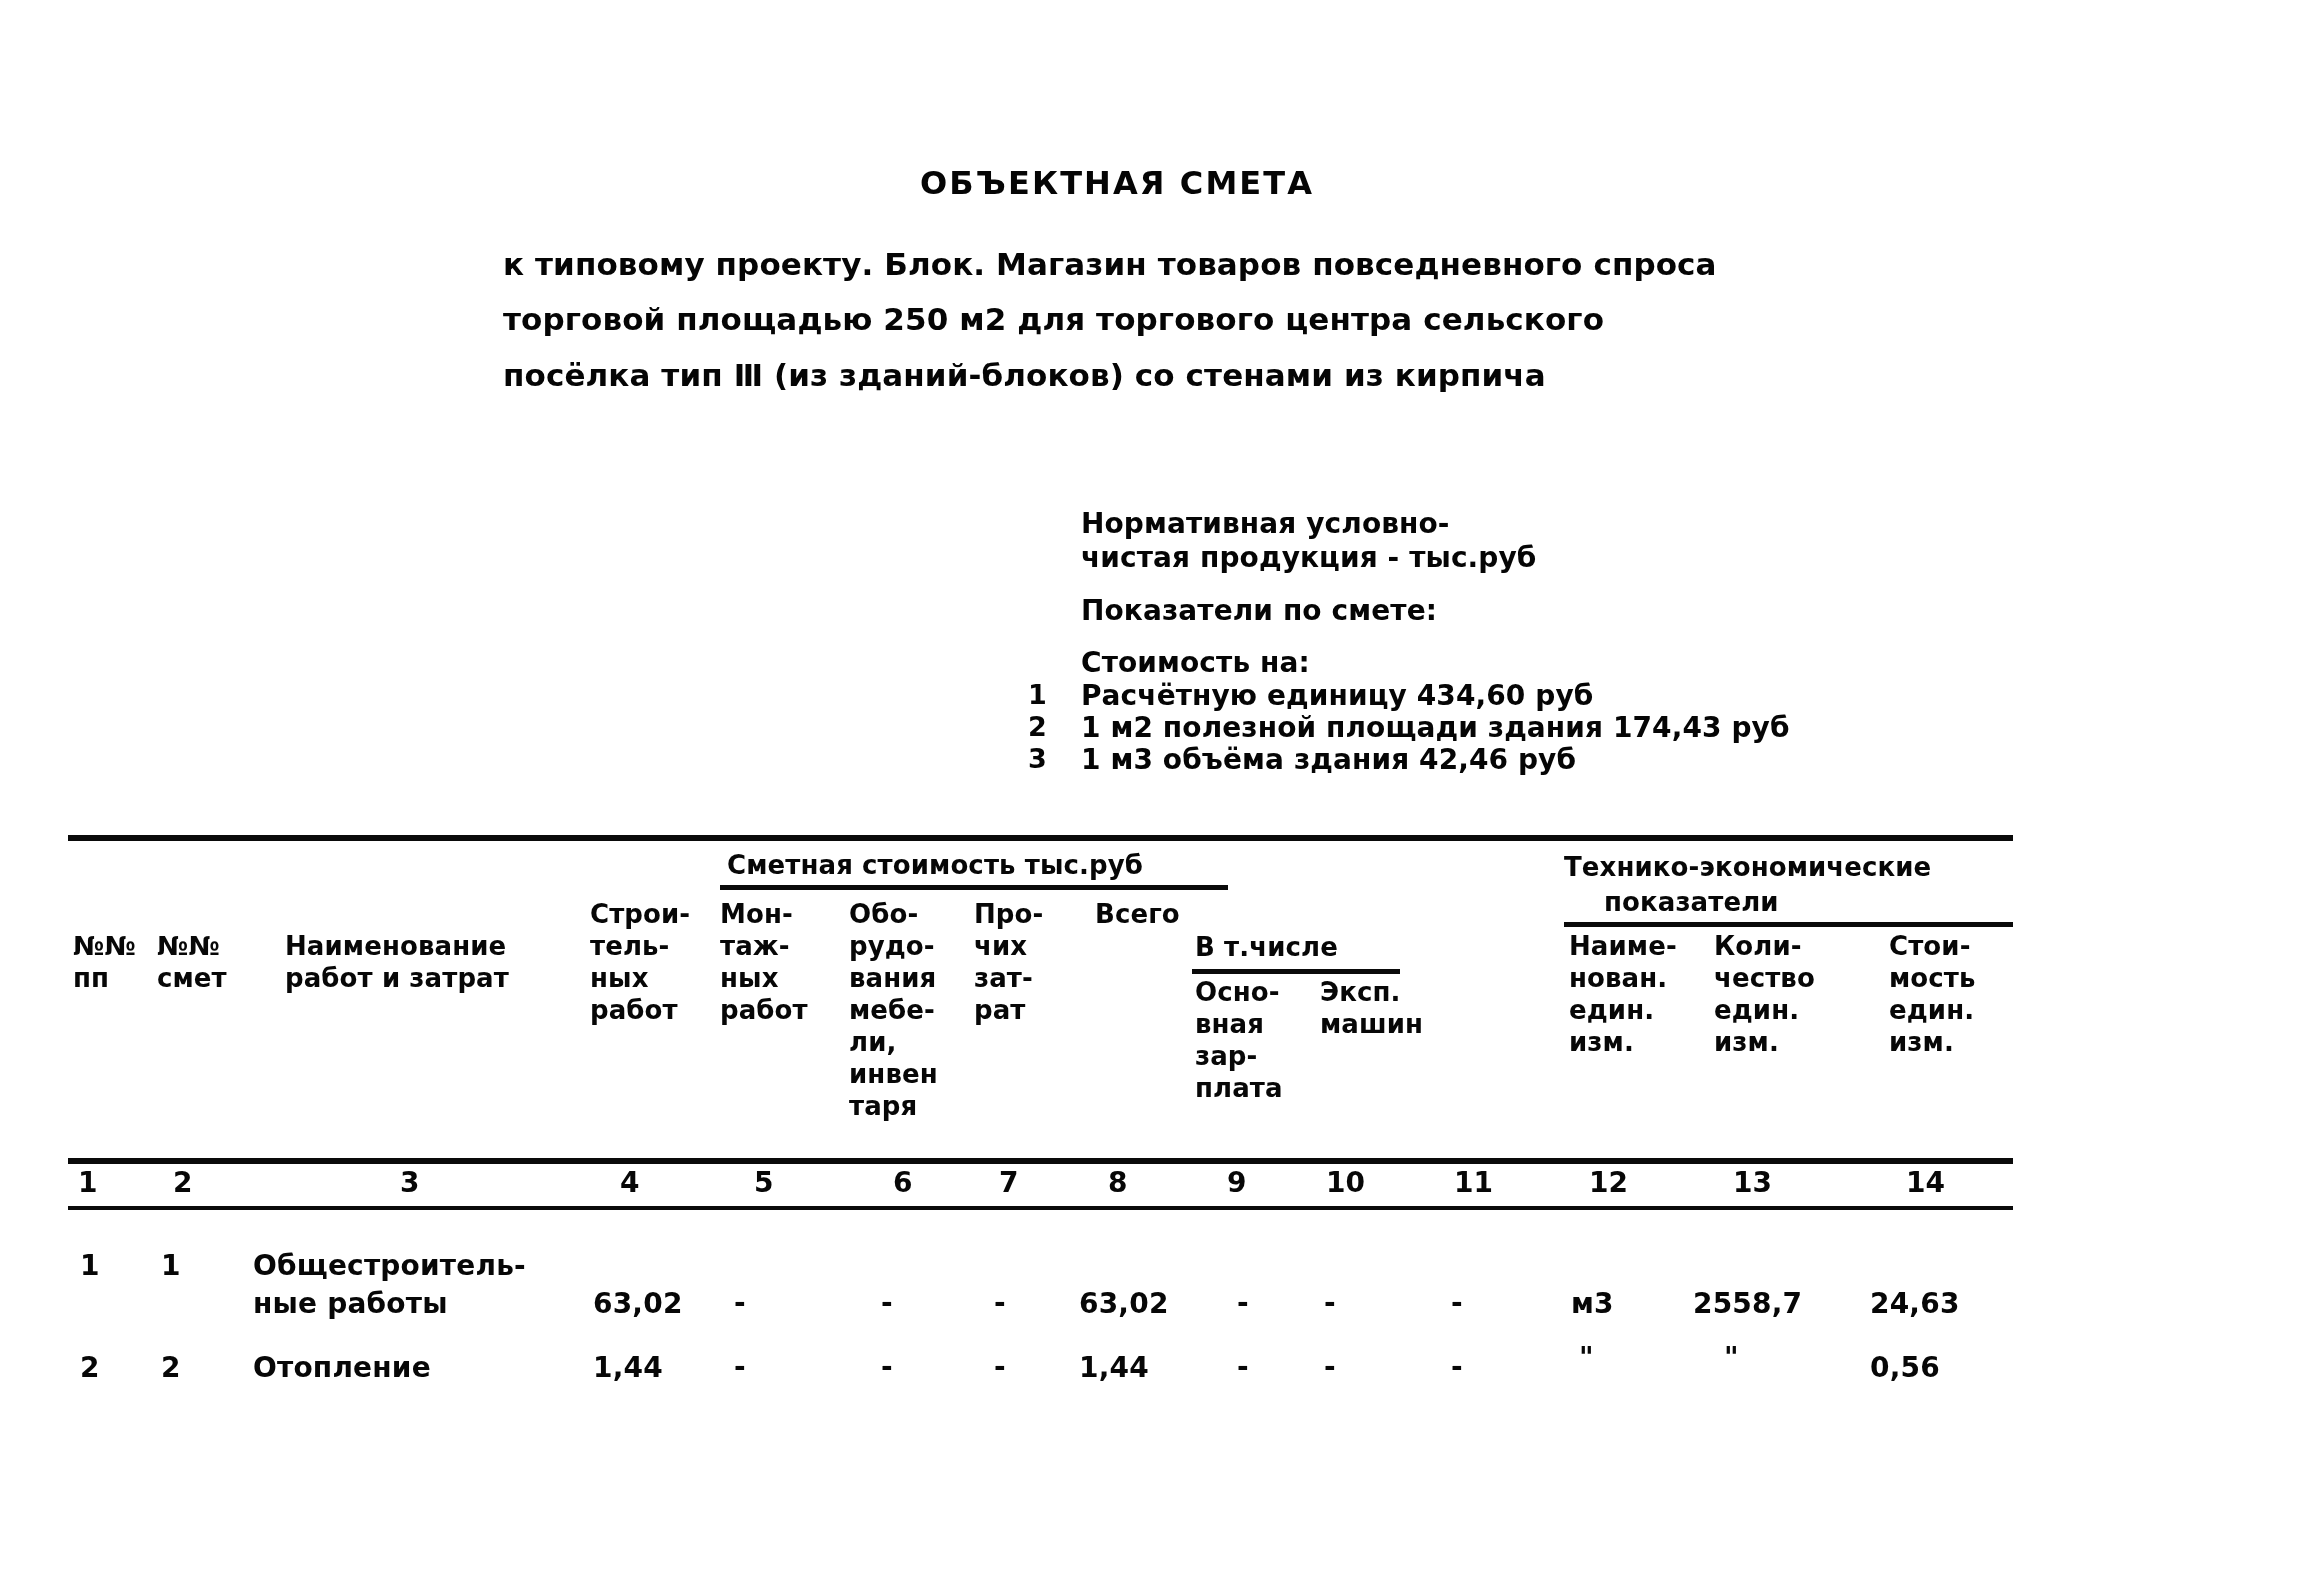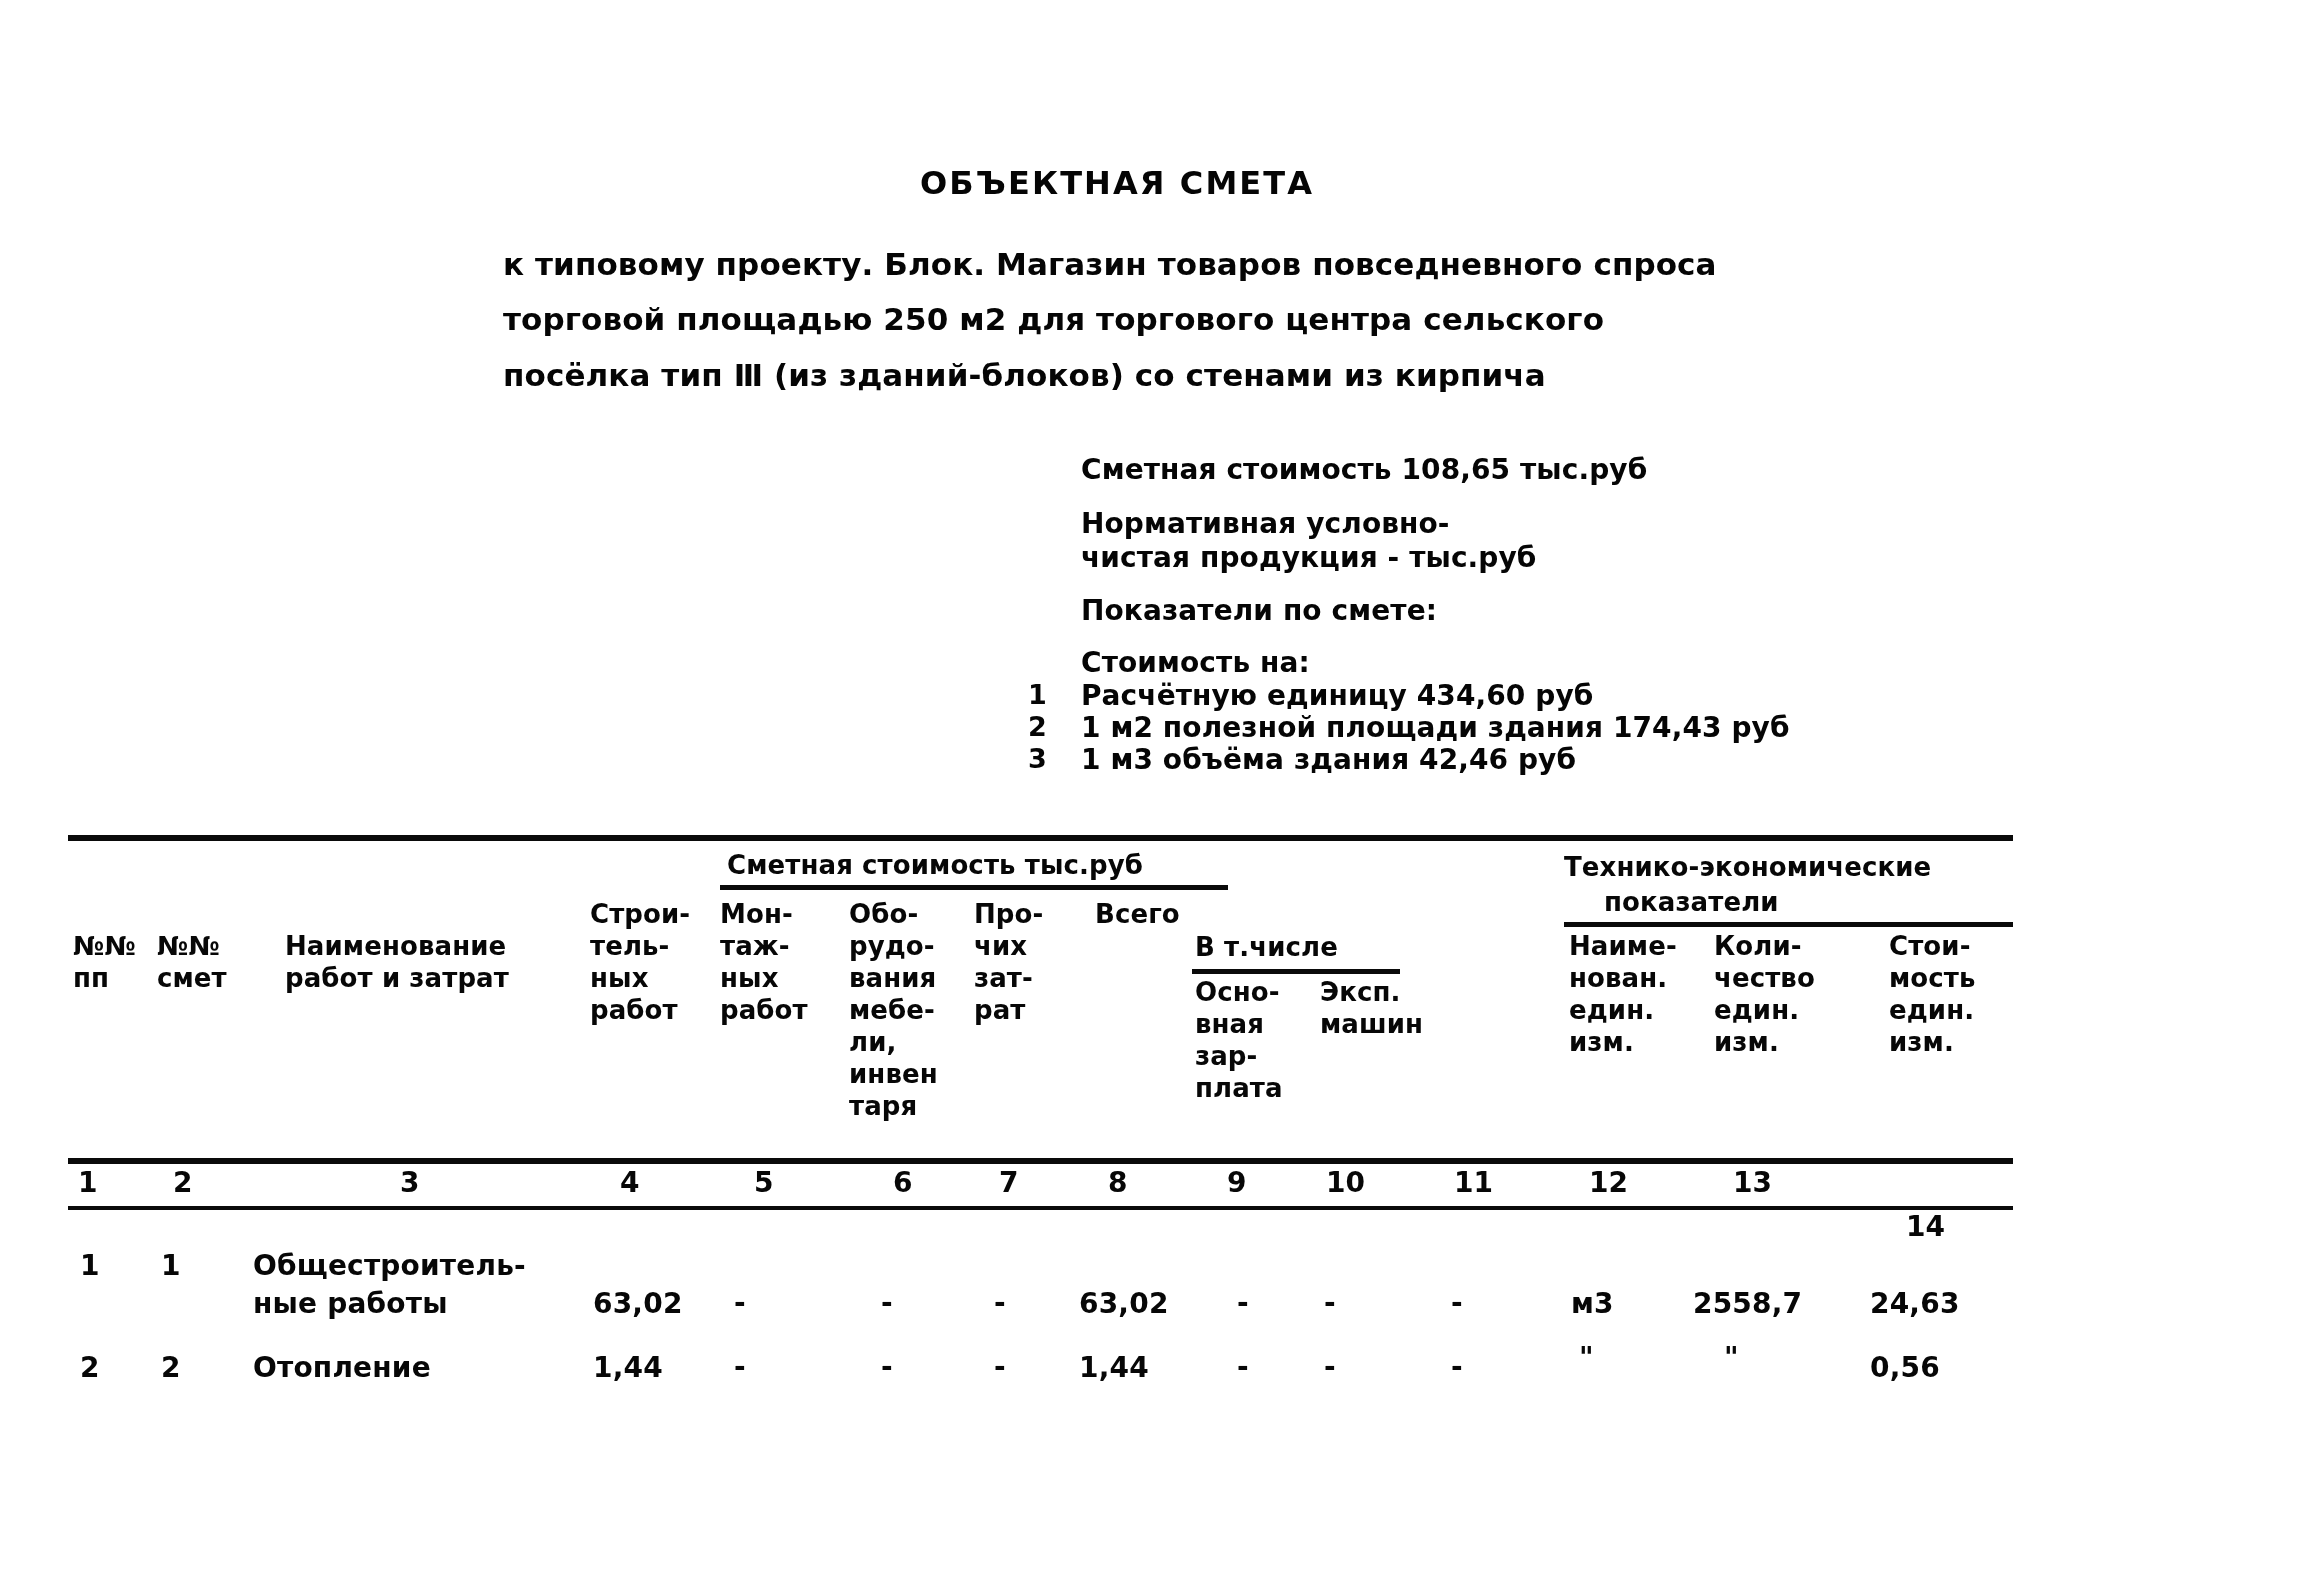--- a/index.html
+++ b/index.html
@@ -123,21 +123,20 @@
 <body>
 
 <div id="page">
 
   <div class="txt doc-title" style="left:920px; top:164px;">ОБЪЕКТНАЯ СМЕТА</div>
 
   <div class="txt subtitle-line" style="left:503px; top:246px;">к типовому проекту. Блок. Магазин товаров повседневного спроса</div>
   <div class="txt subtitle-line" style="left:503px; top:301px;">торговой площадью 250 м2 для торгового центра сельского</div>
   <div class="txt subtitle-line" style="left:503px; top:357px;">посёлка тип Ⅲ (из зданий-блоков) со стенами из кирпича</div>
 
-  <div class="txt summary-line" style="left:1081px; top:453px;">Сметная стоимость 108,65 тыс.руб</div>
 
   <div class="txt summary-line" style="left:1081px; top:507px;">Нормативная условно-</div>
   <div class="txt summary-line" style="left:1081px; top:541px;">чистая продукция - тыс.руб</div>
 
   <div class="txt summary-line" style="left:1081px; top:594px;">Показатели по смете:</div>
 
   <div class="txt summary-line" style="left:1081px; top:646px;">Стоимость на:</div>
 
   <div class="txt indicator-num" style="left:1028px; top:679px;">1</div>
   <div class="txt indicator-num" style="left:1028px; top:711px;">2</div>
@@ -231,21 +230,21 @@
   <div class="colnum" style="left:620px; top:1166px;">4</div>
   <div class="colnum" style="left:754px; top:1166px;">5</div>
   <div class="colnum" style="left:893px; top:1166px;">6</div>
   <div class="colnum" style="left:999px; top:1166px;">7</div>
   <div class="colnum" style="left:1108px; top:1166px;">8</div>
   <div class="colnum" style="left:1227px; top:1166px;">9</div>
   <div class="colnum" style="left:1326px; top:1166px;">10</div>
   <div class="colnum" style="left:1454px; top:1166px;">11</div>
   <div class="colnum" style="left:1589px; top:1166px;">12</div>
   <div class="colnum" style="left:1733px; top:1166px;text-align:center;">13</div>
-  <div class="colnum" style="left:1906px; top:1166px;margin-top:44px;">14</div>
+  <div class="colnum" style="left:1906px; top:1166px;">14</div>
 
   <div class="cell" style="left:80px; top:1248px;">1</div>
   <div class="cell" style="left:161px; top:1248px;">1</div>
   <div class="cell" style="left:253px; top:1248px;">Общестроитель-</div>
   <div class="cell" style="left:253px; top:1286px;">ные работы</div>
 
   <div class="cell" style="left:593px; top:1286px;">63,02</div>
   <div class="dash" style="left:734px; top:1286px;">-</div>
   <div class="dash" style="left:881px; top:1286px;">-</div>
   <div class="dash" style="left:994px; top:1286px;">-</div>

